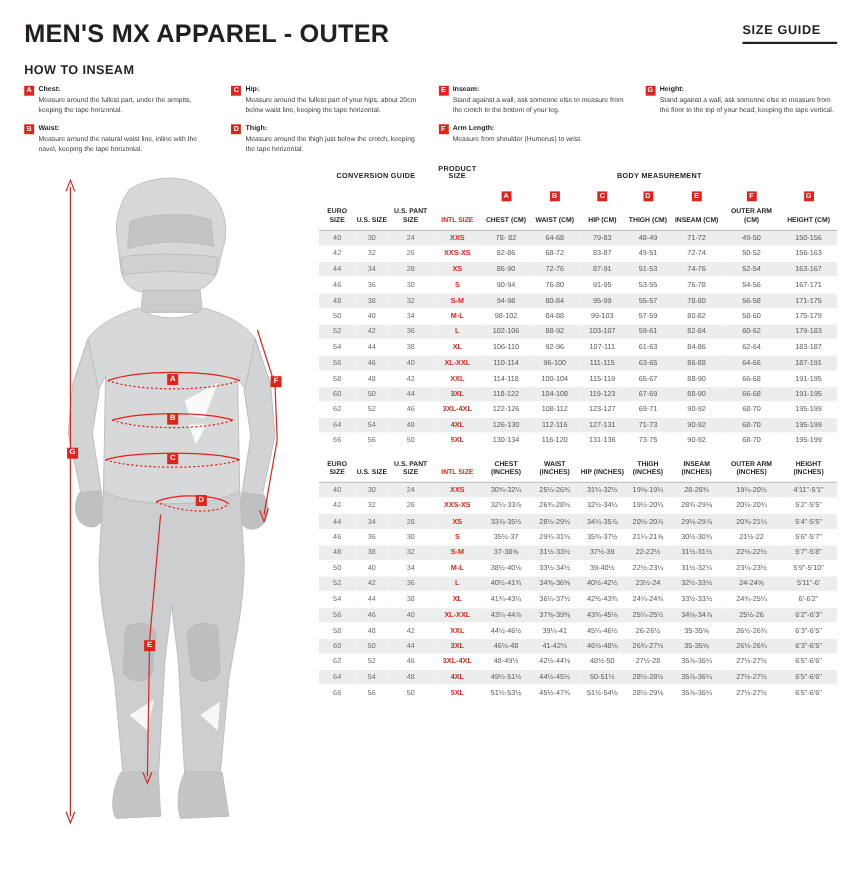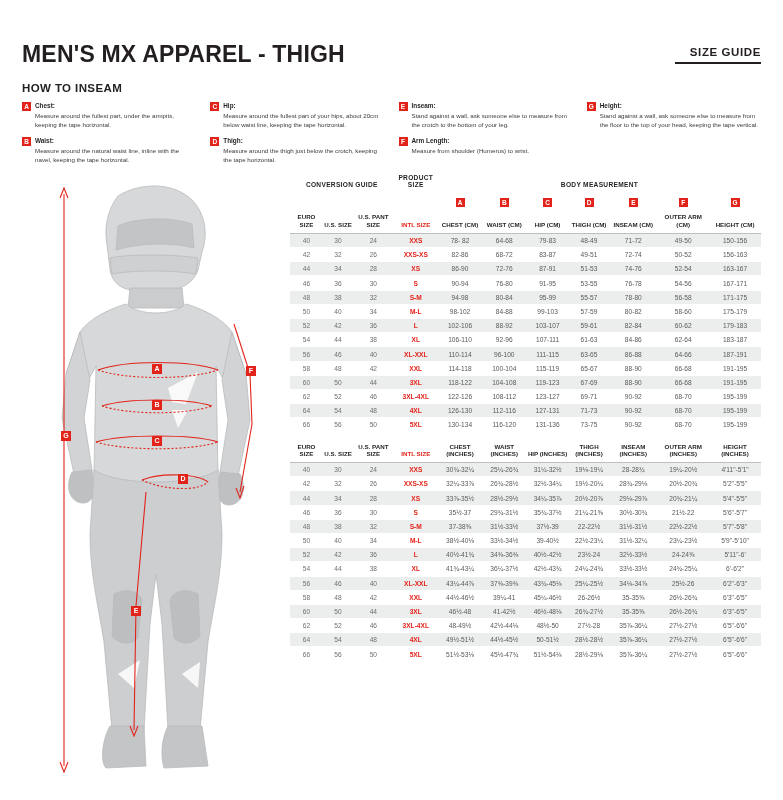--- a/index.html
+++ b/index.html
@@ -13,21 +13,21 @@
     overflow: hidden;
   }
   .page { position:relative; width:783px; height:800px; padding: 18px 22px 0 22px; }
 
   
   .header { display:flex; align-items:flex-end; justify-content:space-between; }
   .title {
     font-size: 23px; font-weight: bold; letter-spacing: .2px;
     color:#231f20; line-height:1;
   }
-  .sizeguide-wrap { text-align:right; padding-bottom:2px;margin-top:24px; }
+  .sizeguide-wrap { text-align:left; padding-bottom:2px; }
   .sizeguide {
     font-size: 11.5px; font-weight:bold; letter-spacing:.6px; color:#231f20;
     padding-bottom:4px; display:inline-block;
   }
   .sizeguide-rule { border-bottom: 2px solid #231f20; width: 86px; margin-left:auto; }
 
   
   .howto-title { font-size: 11.5px; font-weight:bold; letter-spacing:.4px; margin: 16px 0 7px 0; }
   .howto-grid {
     display:grid; grid-template-columns: repeat(4, 1fr); column-gap: 14px; row-gap: 9px;
@@ -81,21 +81,21 @@
   tbody tr td.euro, tbody tr td.us1, tbody tr td.us2 { color:#6d6e71; }
   .sep { height: 9px; }
   .hdr-underline td { border-bottom: 1px solid #bcbec0; }
 </style>
 </head>
 <body>
 
 <div class="page">
 
   <div class="header">
-    <div class="title">MEN'S MX APPAREL - THIGH</div>
+    <div class="title">MEN'S MX APPAREL - OUTER</div>
     <div class="sizeguide-wrap">
       <div class="sizeguide">SIZE GUIDE</div>
       <div class="sizeguide-rule"></div>
     </div>
   </div>
 
   <div class="howto-title">HOW TO INSEAM</div>
   <div class="howto-grid">
 
     <div>

